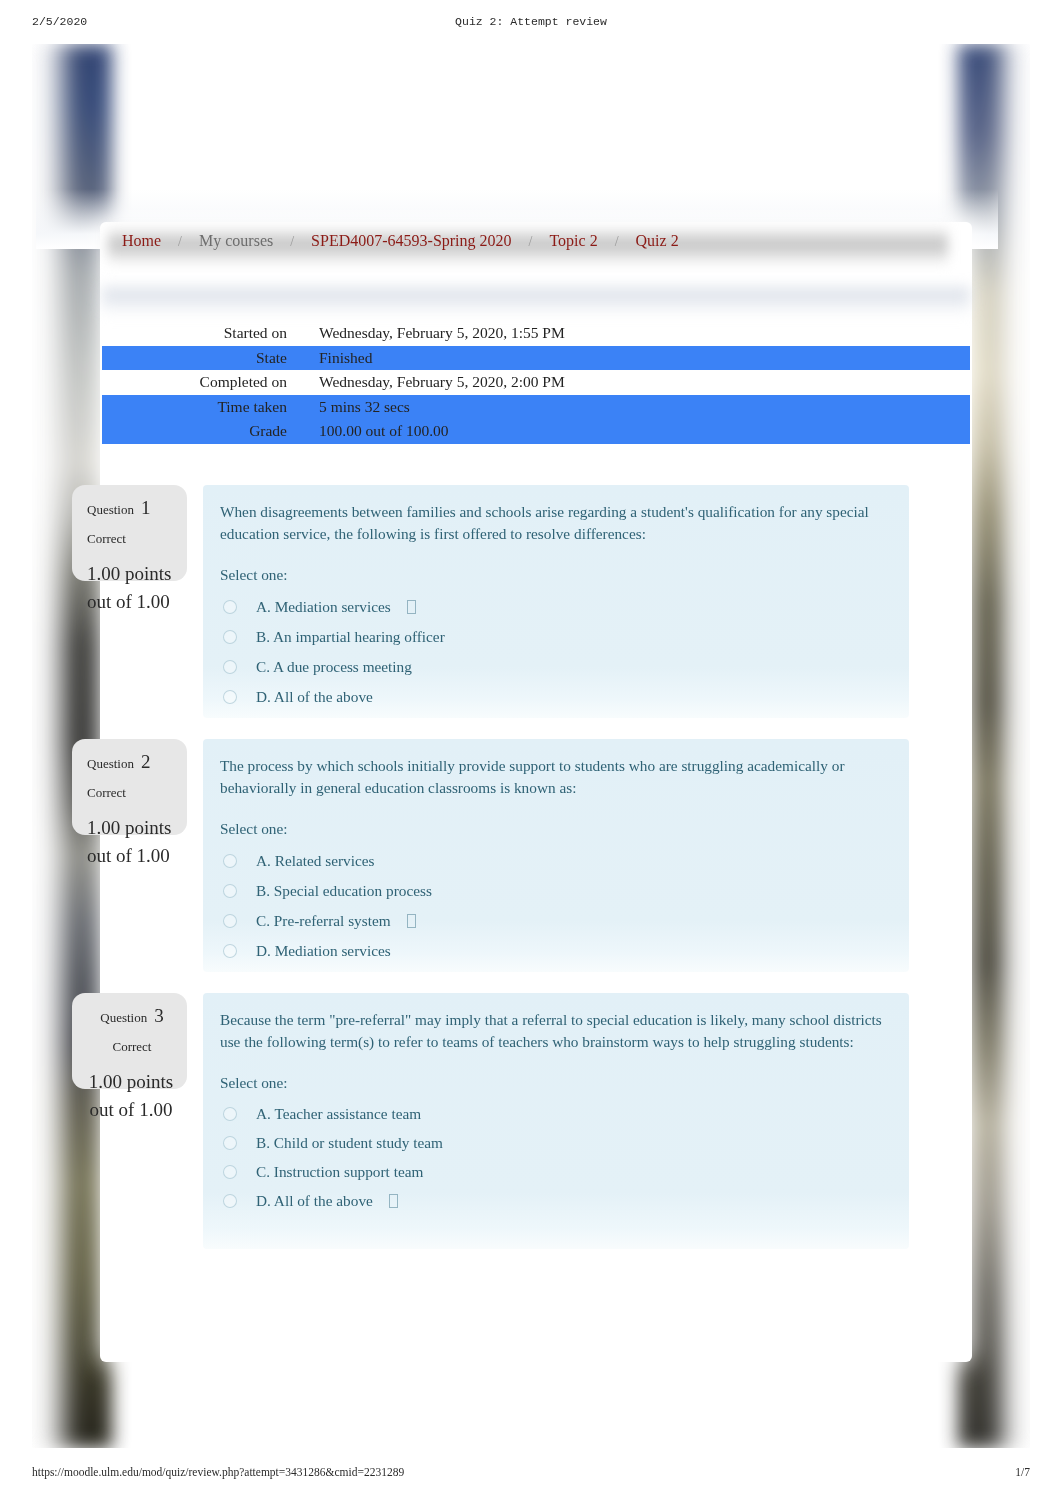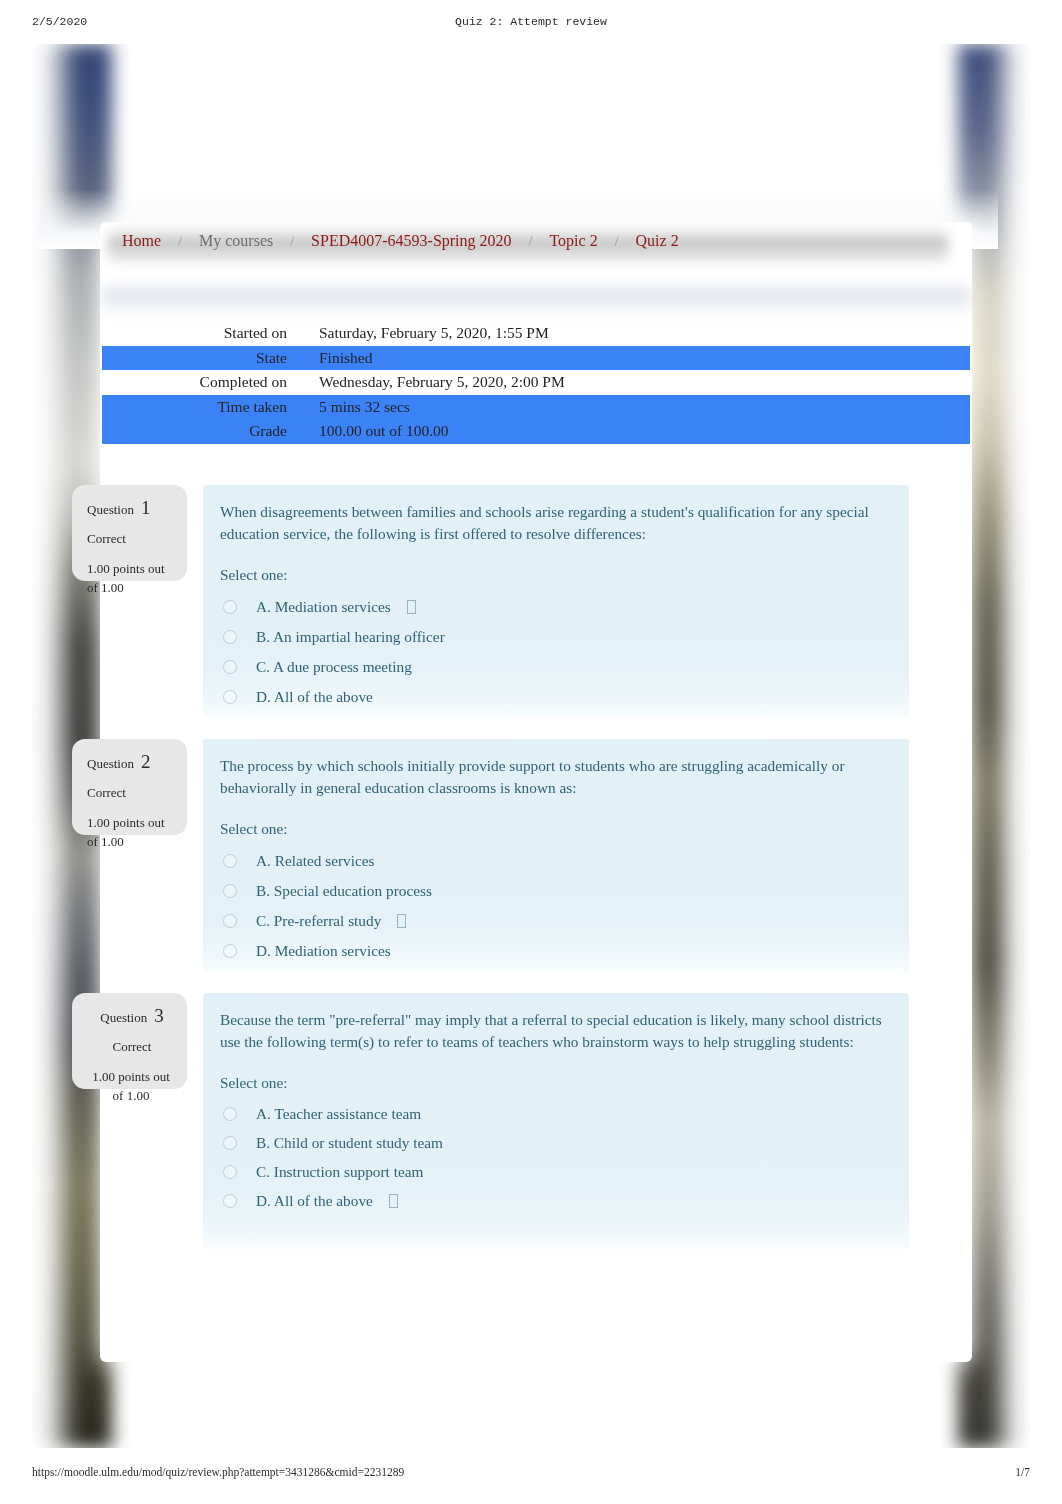--- a/index.html
+++ b/index.html
@@ -269,21 +269,21 @@
     font-weight: normal;
     font-size: 19px;
     margin-left: 7px;
   }
   .qinfo .qstate {
     font-size: 13px;
     color: #2a2a2a;
     margin-top: 12px;
   }
   .qinfo .qmark {
-    font-size: 13px;
+    font-size: 19px;
     color: #2a2a2a;
     margin-top: 13px;
     line-height: 1.45;
     width: 88px;
   }
 
   .qcontent {
     position: absolute;
     left: 131px;
     top: 0;
@@ -370,21 +370,21 @@
       <span class="crumb-sep">/</span>
       <span class="crumb">Quiz 2</span>
     </div>
   </div>
 
   <div class="under-band"></div>
 
   <div class="summary">
     <div class="srow">
       <div class="slabel">Started on</div>
-      <div class="sval">Saturday, February 5, 2020, 1:55 PM</div>
+      <div class="sval">Wednesday, February 5, 2020, 1:55 PM</div>
     </div>
     <div class="srow alt">
       <div class="slabel">State</div>
       <div class="sval">Finished</div>
     </div>
     <div class="srow">
       <div class="slabel">Completed on</div>
       <div class="sval">Wednesday, February 5, 2020, 2:00 PM</div>
     </div>
     <div class="srow alt">
@@ -445,21 +445,21 @@
         <div class="ans">
           <span class="radio"></span>
           <span class="ans-label">A. Related services</span>
         </div>
         <div class="ans">
           <span class="radio"></span>
           <span class="ans-label">B. Special education process</span>
         </div>
         <div class="ans">
           <span class="radio"></span>
-          <span class="ans-label">C. Pre-referral study</span>
+          <span class="ans-label">C. Pre-referral system</span>
           <span class="tofu"></span>
         </div>
         <div class="ans">
           <span class="radio"></span>
           <span class="ans-label">D. Mediation services</span>
         </div>
       </div>
     </div>
   </div>
 

